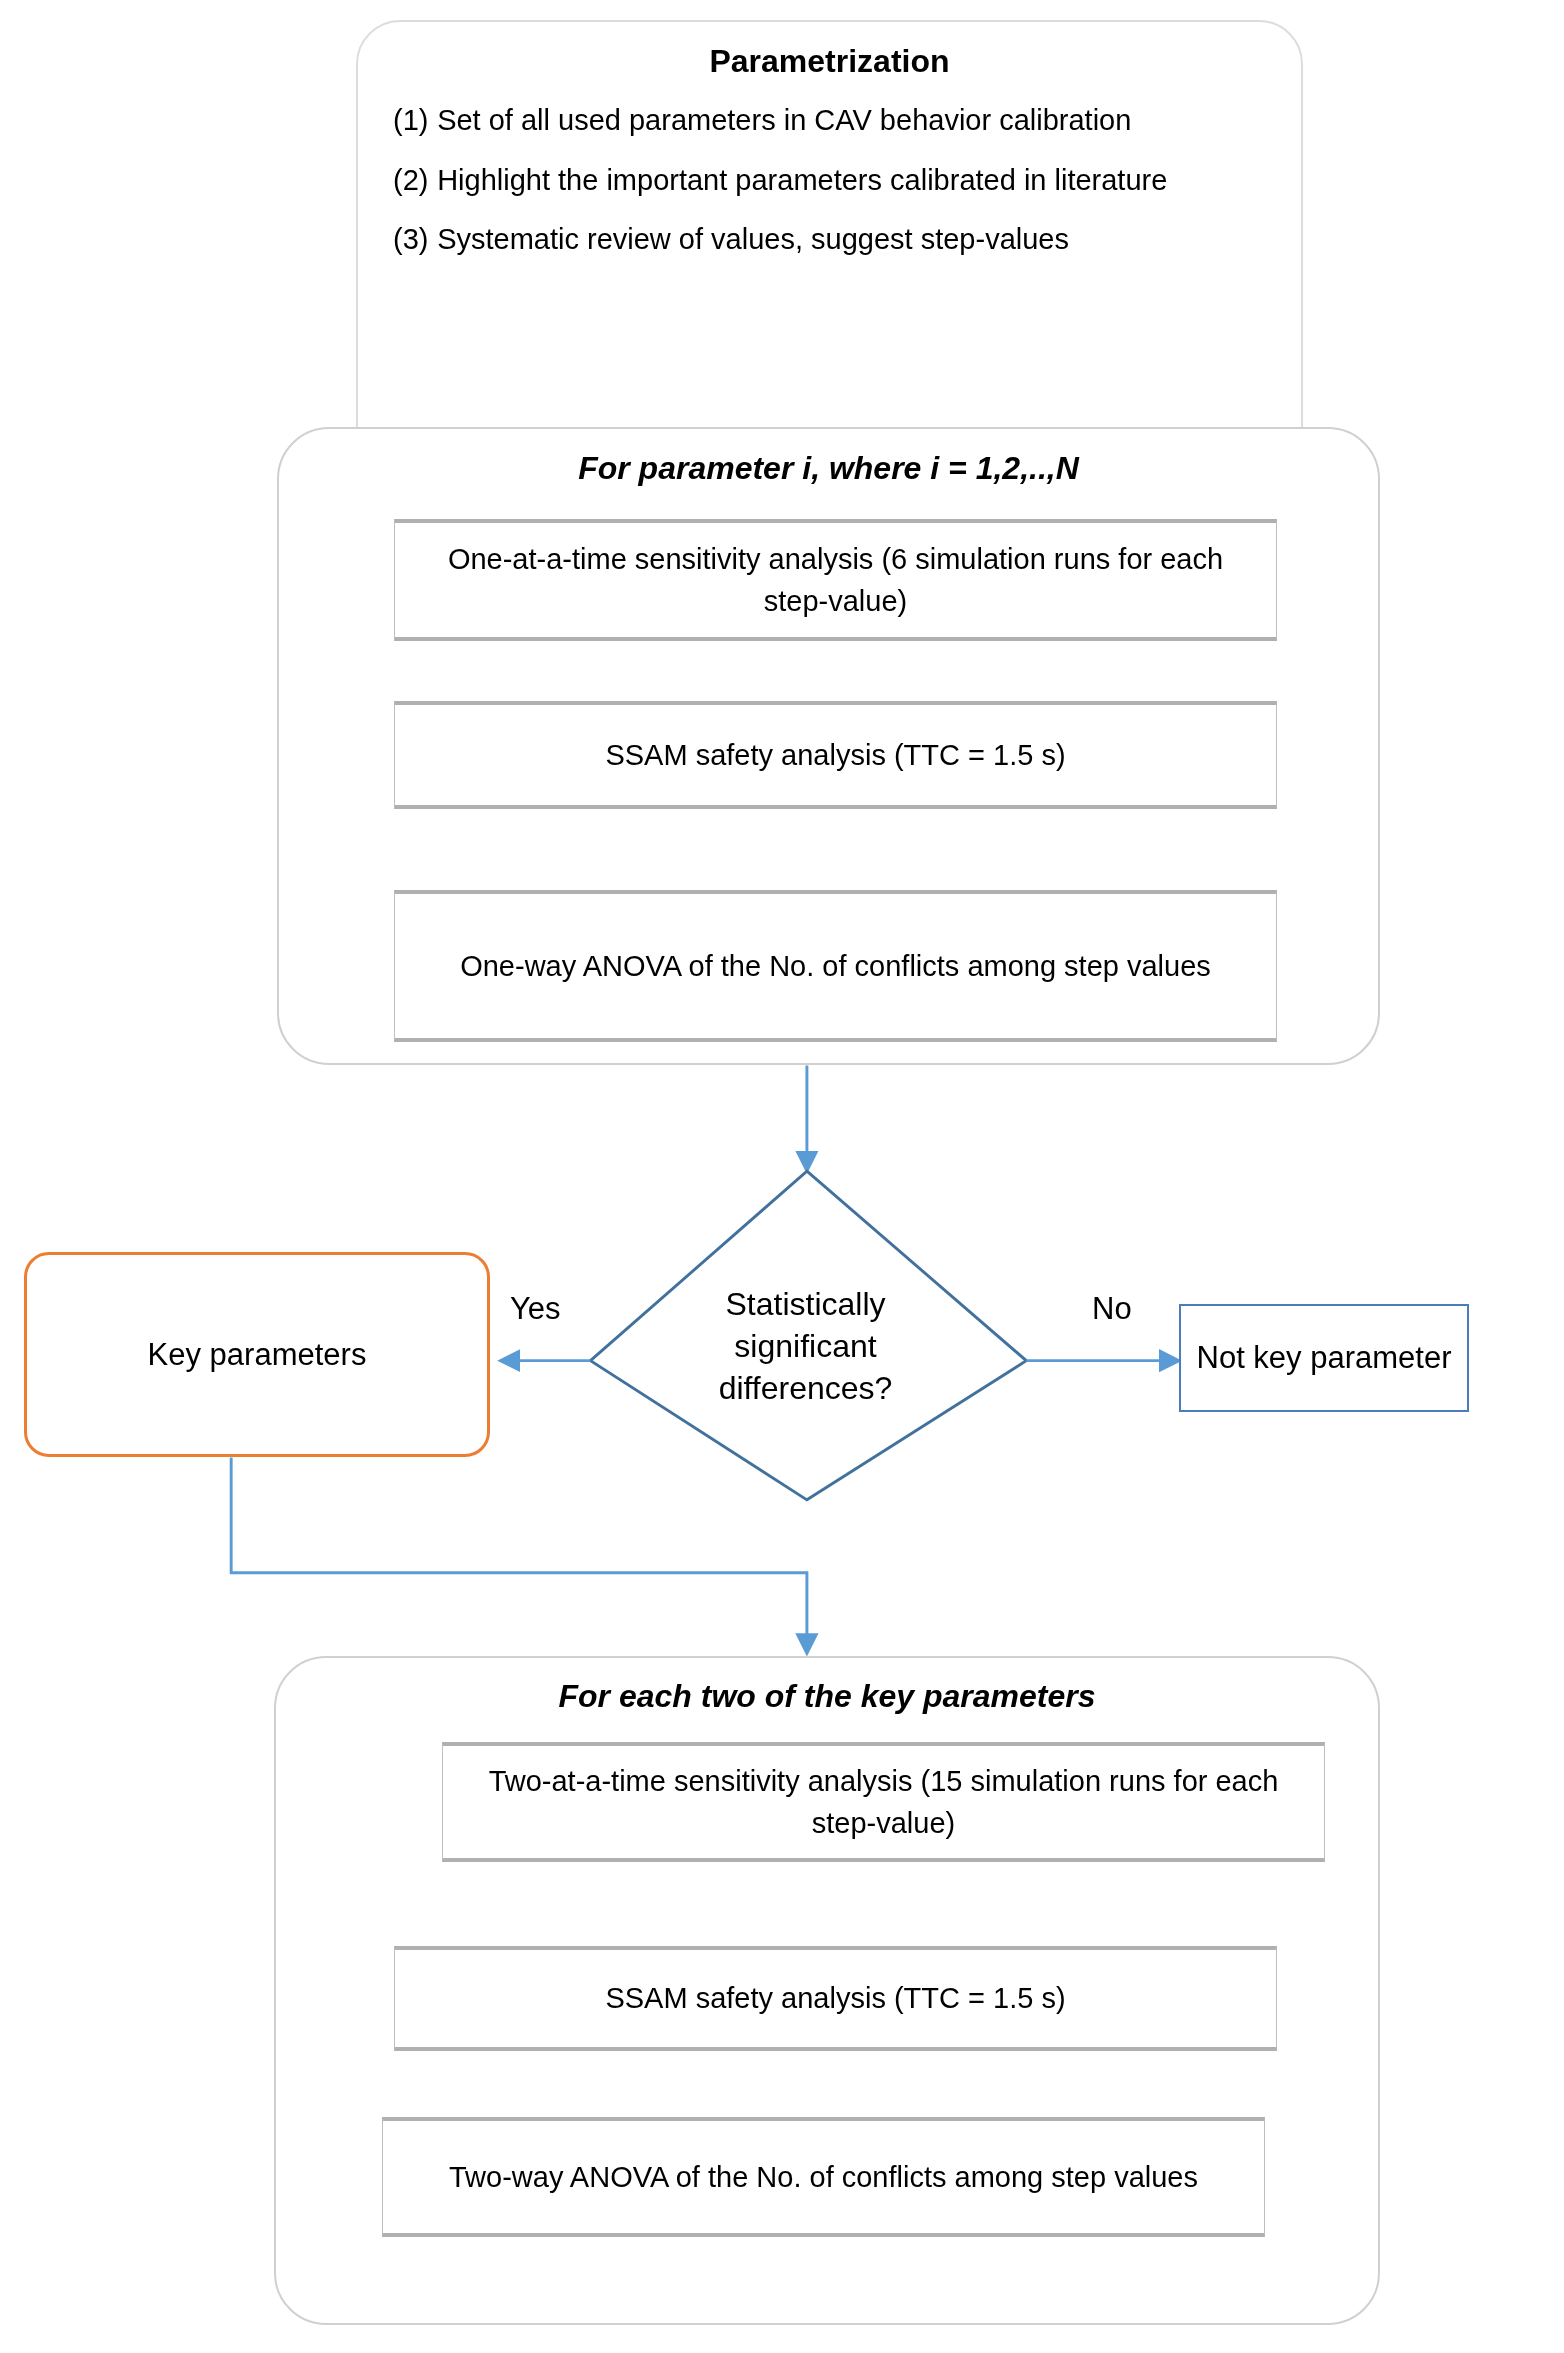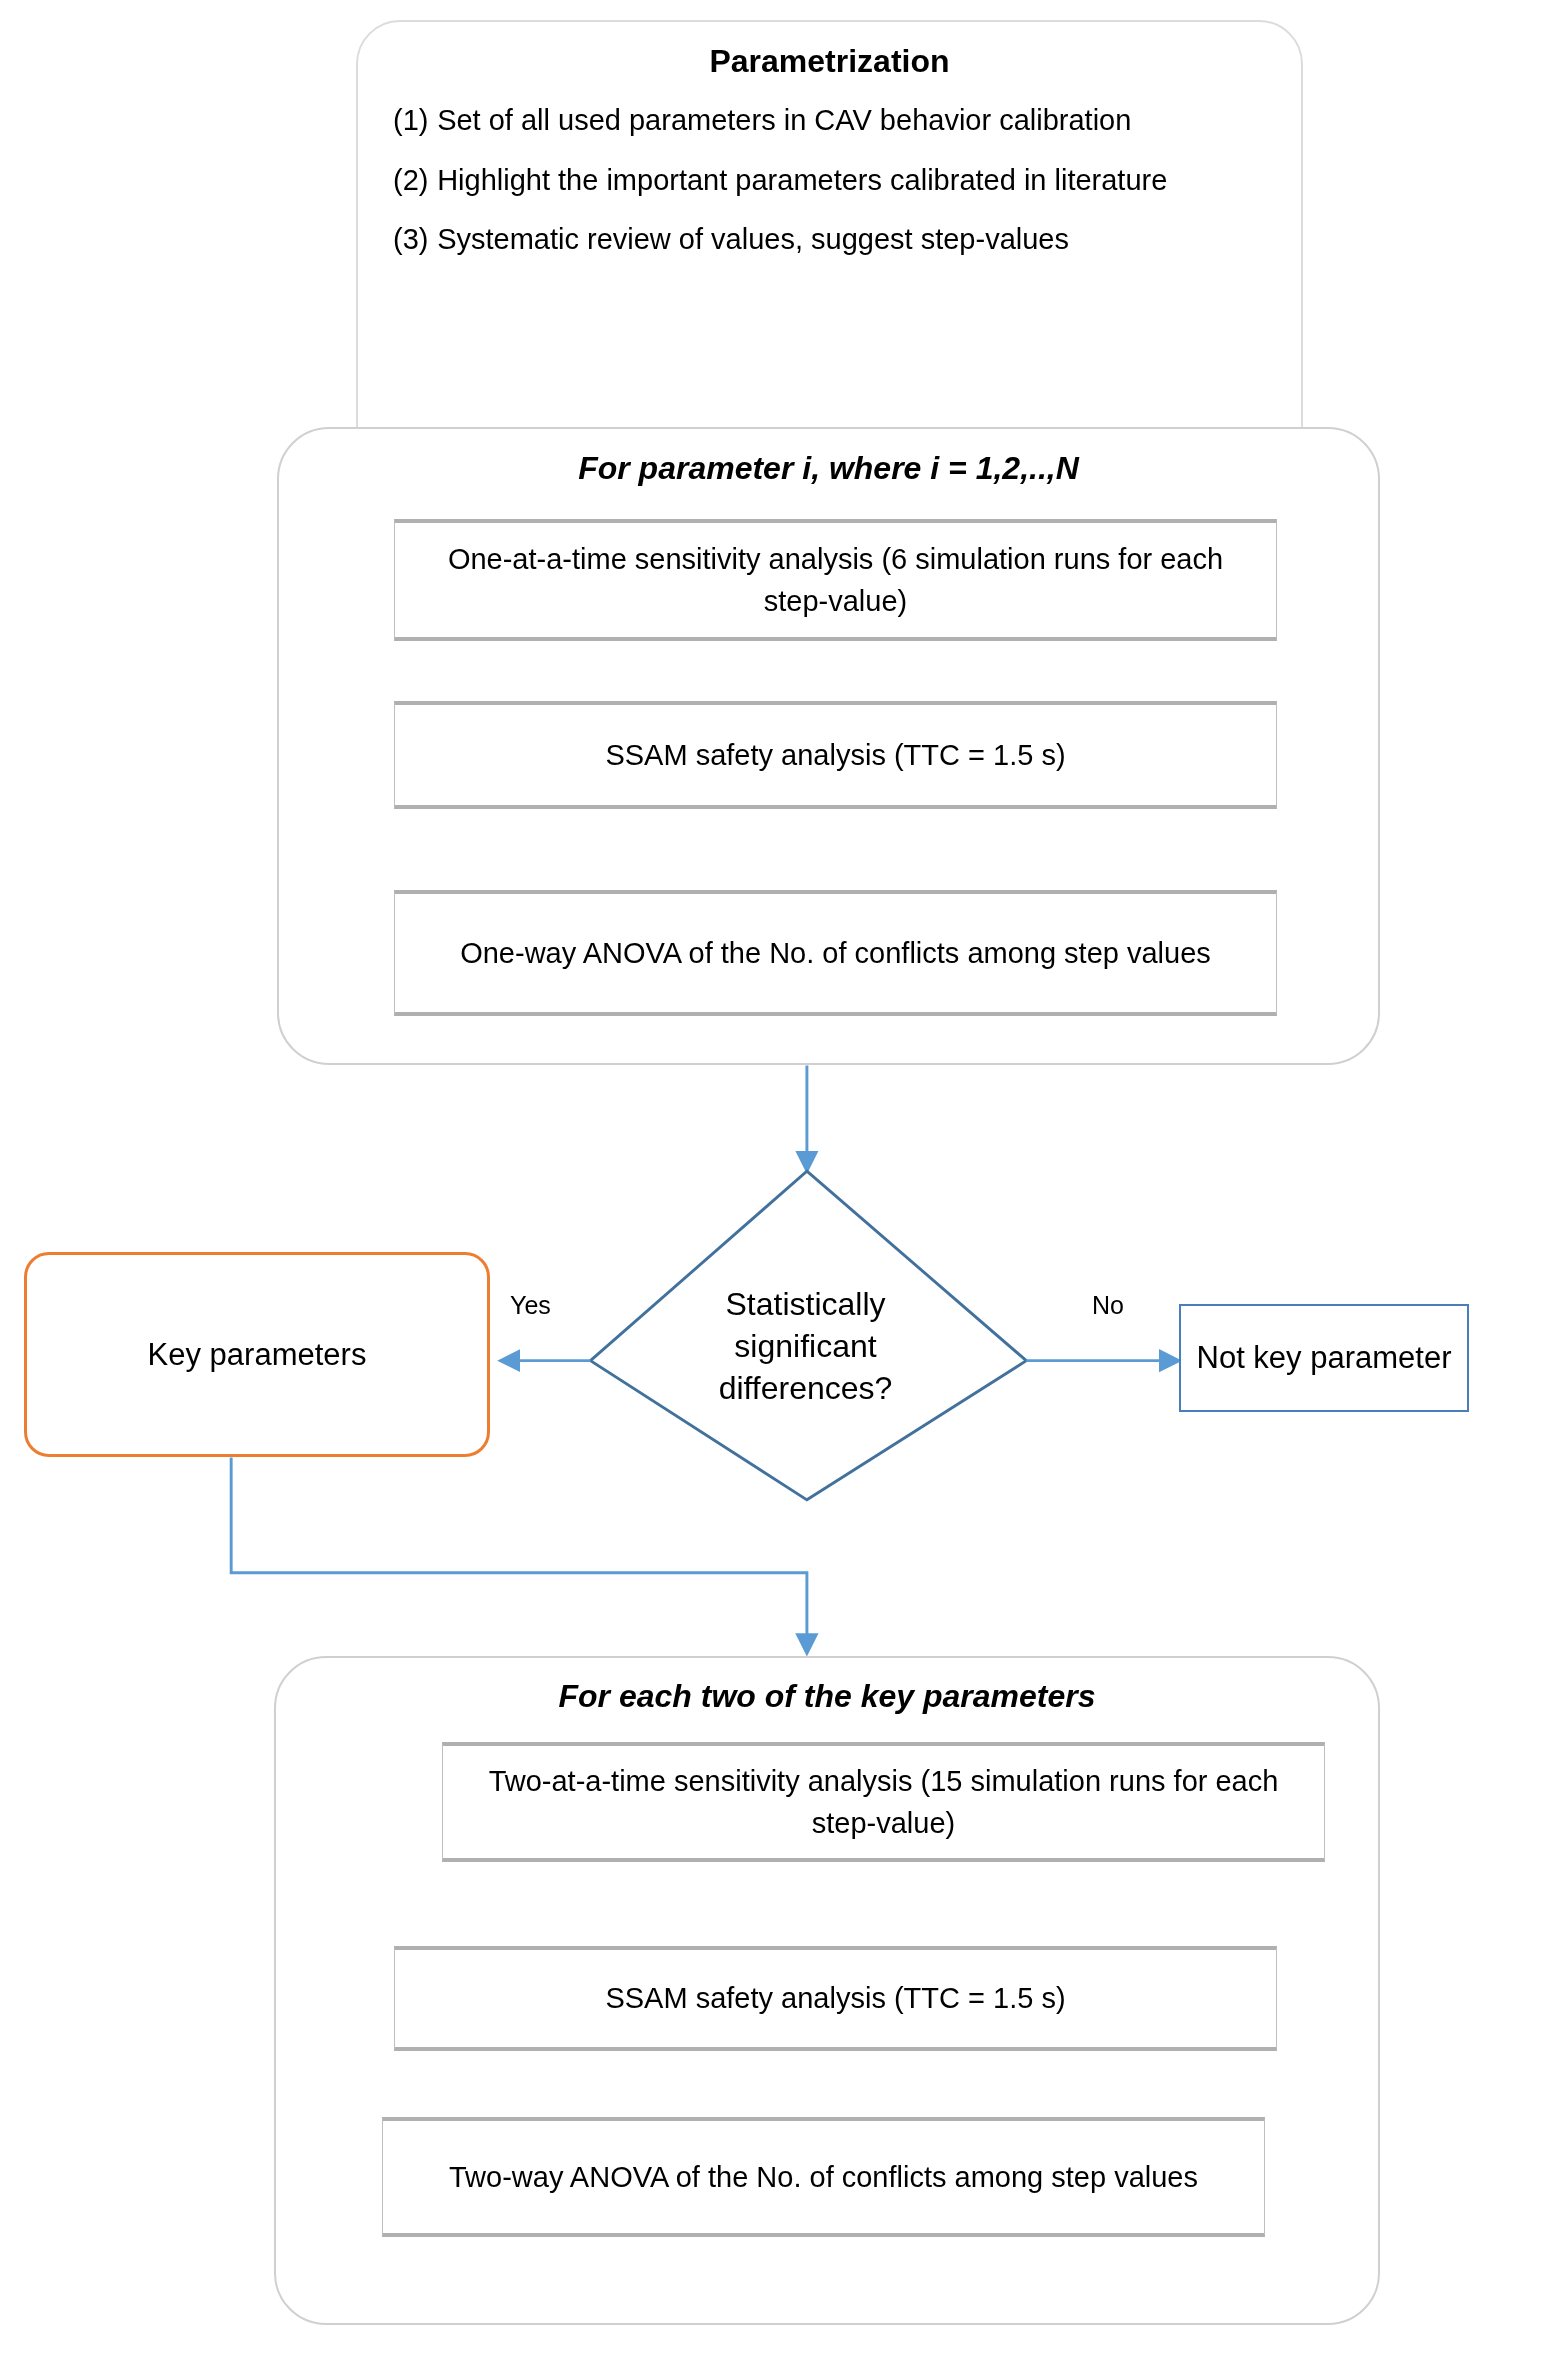--- a/index.html
+++ b/index.html
@@ -85,21 +85,21 @@
   .bullet{
     display:flex;
     margin-bottom:22px;
   }
   .bullet .num{flex:0 0 auto;padding-right:8.7px;}
   .bullet .btxt{flex:1 1 auto;}
 
   
   .edge-label{
     position:absolute;
-    font-size:25px;
+    font-size:31px;
     background:transparent;
     white-space:nowrap;
   }
 
   
   #wires{
     position:absolute;left:0;top:0;
     width:1565px;height:2354px;
     pointer-events:none;
   }
@@ -174,21 +174,21 @@
   <div class="sec-title" style="left:277px;top:450px;width:1103px;">For parameter i, where i = 1,2,..,N</div>
 
   <div class="node proc" style="left:394px;top:519px;width:883px;height:122px;">
     <div class="txt">One-at-a-time sensitivity analysis (6 simulation runs for each step-value)</div>
   </div>
 
   <div class="node proc" style="left:394px;top:701px;width:883px;height:108px;">
     <div class="txt">SSAM safety analysis (TTC = 1.5 s)</div>
   </div>
 
-  <div class="node proc" style="left:394px;top:890px;width:883px;height:126px;">
+  <div class="node proc" style="left:394px;top:890px;width:883px;height:152px;">
     <div class="txt">One-way ANOVA  of the No. of conflicts among step values</div>
   </div>
 
   <div class="diamond-txt" style="left:696px;top:1283px;width:219px;">Statistically
 significant
 differences?</div>
 
   <div class="edge-label" style="left:510px;top:1291px;">Yes</div>
 
   <div class="edge-label" style="left:1092px;top:1291px;">No</div>

